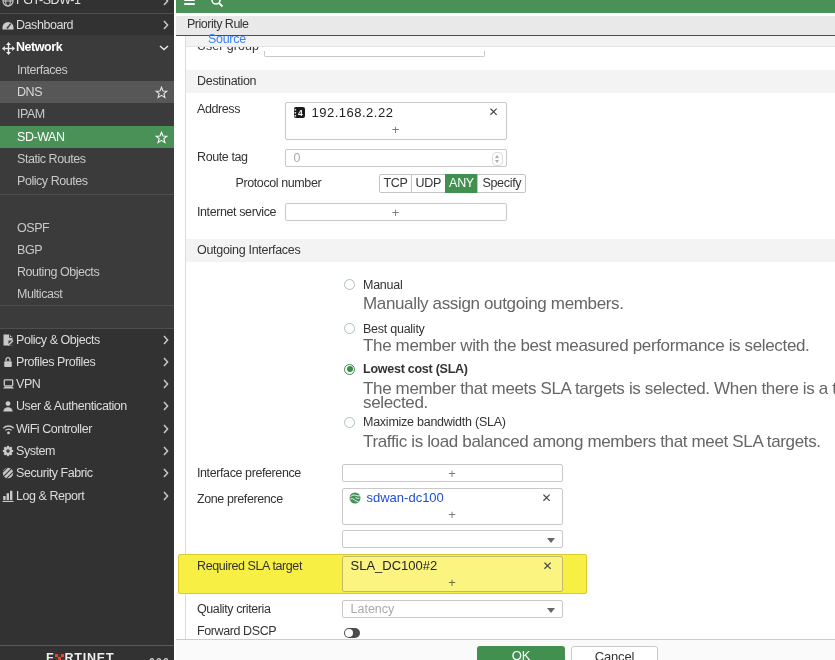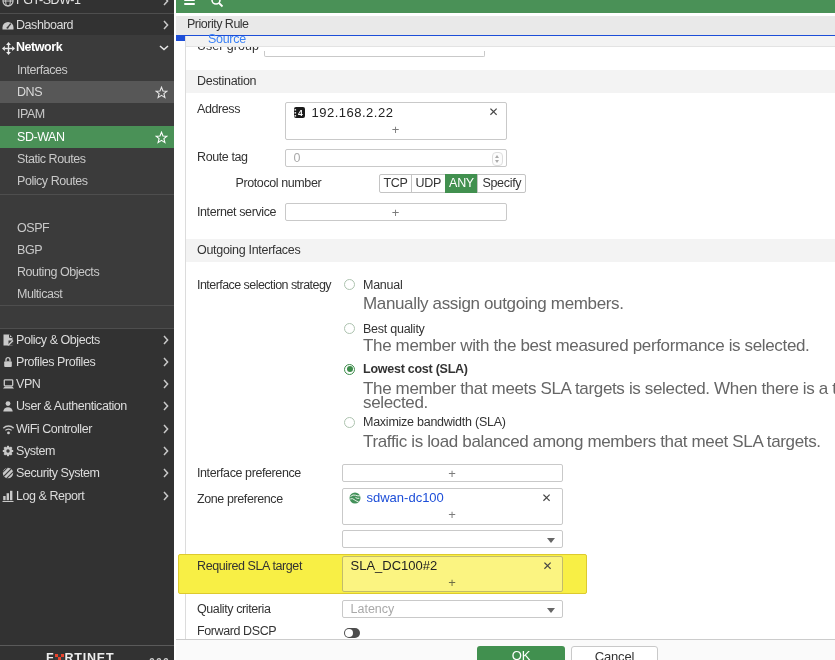--- a/index.html
+++ b/index.html
@@ -10,21 +10,21 @@
 .sr .t{position:absolute;left:16px;top:0}
 .sr.top{color:#dcdcdc}
 .sr.sub .t{left:17px}
 .sr .ic{position:absolute;left:2px;top:50%;margin-top:-6px}
 .sr .chev{position:absolute;right:5px;top:50%;margin-top:-5px}
 .sr .star{position:absolute;right:6px;top:50%;margin-top:-6px}
 .sep{position:absolute;left:0;width:174px;height:1px;background:#4e4e4e}
 #main{position:absolute;left:176px;top:0;width:659px;height:660px}
 #nav{position:absolute;left:0;top:0;width:659px;height:13px;background:#4a9157}
 #hdr{position:absolute;left:0;top:15.5px;width:659px;height:19px;background:#e9e9e9;
-     border-bottom:6px solid #1d4ed8;line-height:16px;font-size:13px;color:#333}
+     border-bottom:1px solid #1d4ed8;line-height:16px;font-size:13px;color:#333}
 #hdr span{margin-left:11px;letter-spacing:-0.5px;font-size:12.5px}
 #form{position:absolute;left:9px;top:35.5px;width:649px;height:603px;background:#fff;
       border-left:1px solid #dcdcdc}
 .band{position:absolute;left:0;right:-2px;height:23px;background:#f3f3f3;line-height:23px;color:#333}
 .band span{margin-left:11px;letter-spacing:-0.3px}
 .lab{position:absolute;left:11px;line-height:18px;color:#333;white-space:nowrap;letter-spacing:-0.4px}
 .box{position:absolute;background:#fff;border:1px solid #c9c9c9;border-radius:2px;box-sizing:border-box}
 .plus{display:block;text-align:center;line-height:18px;color:#7c7c7c;font-size:13px}
 .xx{position:absolute;right:7px;top:0;line-height:18px;color:#444;font-size:12px}
 .desc{position:absolute;left:177px;line-height:13.5px;color:#666;white-space:nowrap;font-size:17px;letter-spacing:-0.35px}
@@ -203,21 +203,21 @@
           </clipPath>
         </defs>
         <circle cx="6" cy="6" r="5.2" fill="#c9c9c9"></circle>
         <g clip-path="url(#cf)" stroke="#3b3b3b" stroke-width="1.1">
           <line x1="-2" y1="8" x2="8" y2="-2"></line>
           <line x1="0" y1="11" x2="11" y2="0"></line>
           <line x1="3" y1="13" x2="14" y2="2"></line>
           <line x1="6" y1="15" x2="16" y2="5"></line>
         </g>
       </svg>
-    <span class="t">Security System</span>
+    <span class="t">Security Fabric</span>
     <svg class="chev" width="6" height="10">
         <path d="M1 1 L4.6 5 L1 9" fill="none" stroke="#c9c9c9" stroke-width="1.5"></path>
       </svg>
   </div>
   <div class="sr top" style="top:484.5px">
     <svg class="ic" width="12" height="12">
         <g fill="#c9c9c9">
           <rect x="1.2" y="6" width="2.4" height="4.2"></rect>
           <rect x="4.6" y="3.2" width="2.4" height="7"></rect>
           <rect x="8" y="0.8" width="2.4" height="9.4"></rect>
@@ -278,21 +278,20 @@
     <div class="lab" style="left:49.5px;top:138.5px">Protocol number</div>
     <div style="position:absolute;left:193px;top:138.5px;height:18px;white-space:nowrap;font-size:12.5px;letter-spacing:-0.3px">
       <span style="display:inline-block;box-sizing:border-box;height:19px;line-height:17px;border:1px solid #c4c4c4;background:#fff;padding:0 3.5px;margin-right:-1px;border-radius:2px 0 0 2px">TCP</span><span style="display:inline-block;box-sizing:border-box;height:19px;line-height:17px;border:1px solid #c4c4c4;background:#fff;padding:0 3.5px;margin-right:-1px">UDP</span><span style="display:inline-block;box-sizing:border-box;height:19px;line-height:17px;border:1px solid #41904f;background:#41904f;color:#fff;padding:0 3.5px;margin-right:-1px">ANY</span><span style="display:inline-block;box-sizing:border-box;height:19px;line-height:17px;border:1px solid #c4c4c4;background:#fff;padding:0 4px;border-radius:0 2px 2px 0">Specify</span>
     </div>
     <div class="lab" style="top:167px">Internet service</div>
     <div class="box" style="left:98.5px;top:167.5px;width:222px;height:18px">
         <span class="plus" style="line-height:17px">+</span>
       </div>
 
     <div class="band" style="top:203px"><span>Outgoing Interfaces</span></div>
-    <div class="lab" style="top:240px;letter-spacing:-0.55px">Interface selection strategy</div>
     <div class="rad" style="top:243.5px"></div>
     <div class="rlab" style="top:240px">Manual</div>
     <div class="desc" style="top:261.5px">Manually assign outgoing members.</div>
     <div class="rad" style="top:287.5px"></div>
     <div class="rlab" style="top:284px">Best quality</div>
     <div class="desc" style="top:303px">The member with the best measured performance is selected.</div>
     <div class="rad on" style="top:328px">
         <i></i>
       </div>
     <div class="rlab" style="top:324.5px;font-weight:bold">Lowest cost (SLA)</div>

